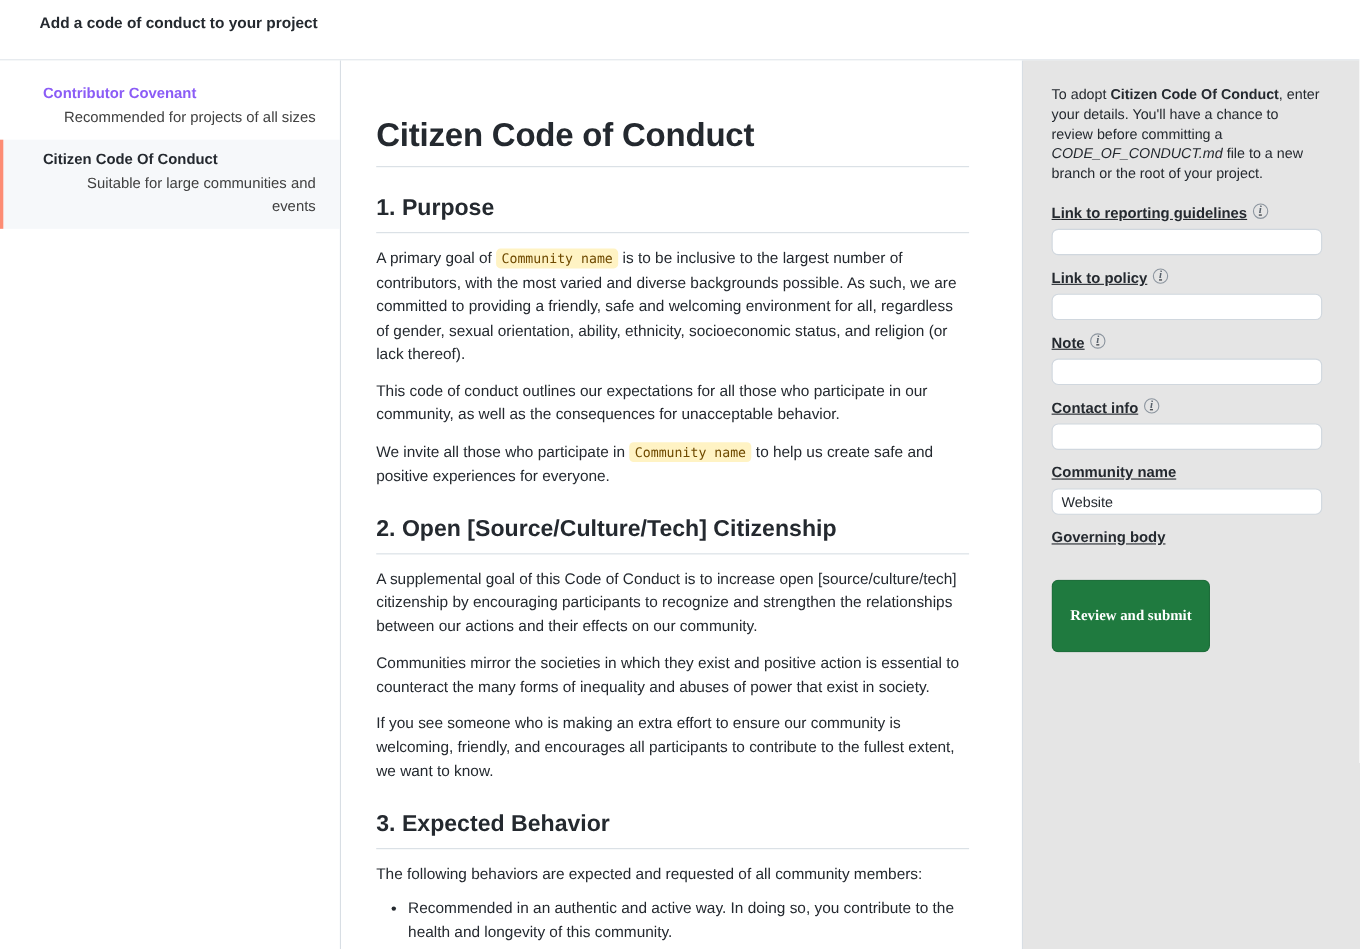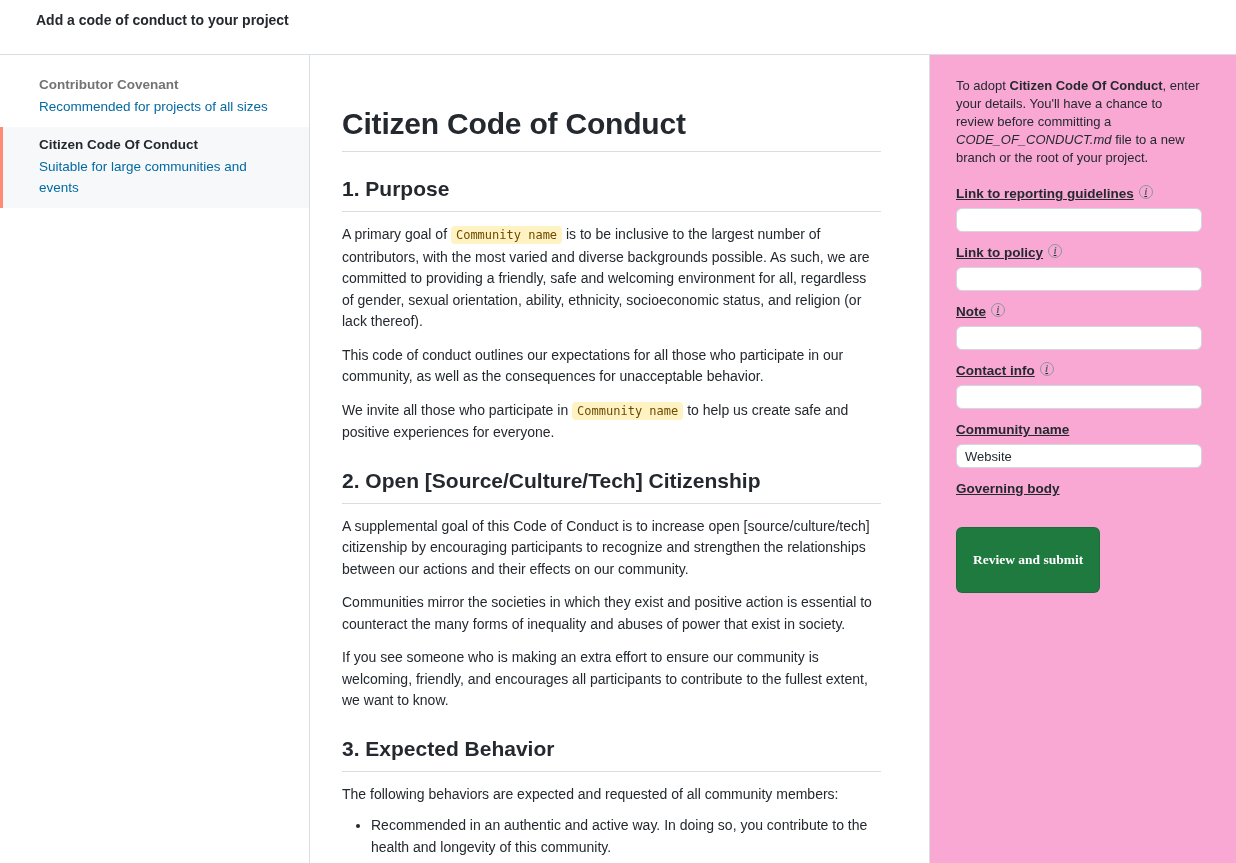--- a/index.html
+++ b/index.html
@@ -56,29 +56,30 @@
     cursor: pointer;
     border-left: 3px solid transparent;
   }
   .side-item.selected {
     background: #f6f8fa;
     border-left: 3px solid #fd8c73;
   }
   .side-item .side-title {
     font-size: 13.5px;
     font-weight: bold;
-    color: #737373;
+    color: #8b5cf6;
     line-height: 20px;
     margin-bottom: 1px;
   }
   .side-item .side-sub {
     font-size: 13.5px;
-    color: #0369a1;
+    color: #404040;
     line-height: 21px;
     font-weight: normal;
+    text-align: right;
   }
   .side-item.selected .side-title { color: #24292f; }
 
   
   .main {
     flex: 1 1 auto;
     border-right: 1px solid #d8dee4;
     padding: 52px 48px 0 32px;
     overflow: hidden;
     background: #ffffff;
@@ -124,21 +125,21 @@
     font-size: 14px;
     line-height: 21.5px;
     margin-top: 2px;
     max-width: 530px;
   }
 
   
   .rightpanel {
     width: 306px;
     flex: 0 0 306px;
-    background: #f9a8d4;
+    background: #e5e5e5;
     padding: 22px 34px 0 26px;
   }
   .intro {
     font-size: 13px;
     line-height: 18px;
     color: #24292f;
     margin: 0 0 18px 0;
   }
   .intro b { font-weight: bold; }
   .intro i { font-style: italic; }

